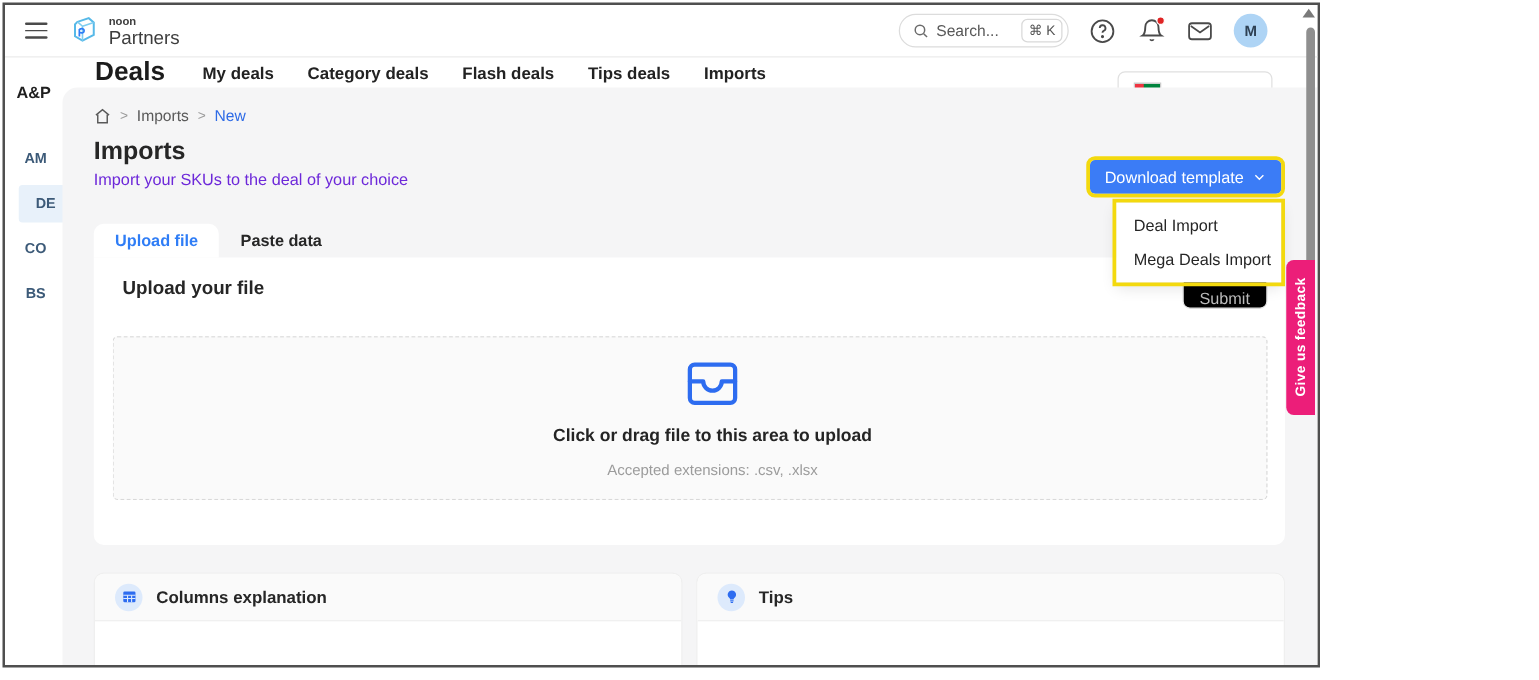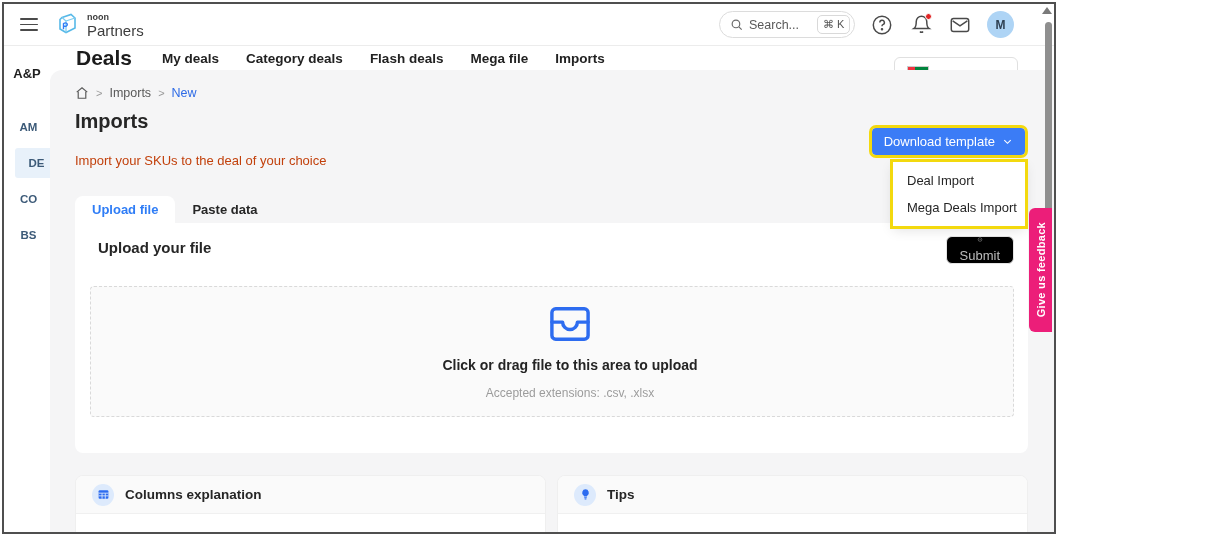--- a/index.html
+++ b/index.html
@@ -58,21 +58,21 @@
                 border-right:5px solid transparent; border-top:6px solid #2b2b2b; }
 
   
   .content { flex:1; background:#f5f5f6; border-top-left-radius:12px; position:relative;
              padding:14px 26px 0 25px; }
   .breadcrumb { display:flex; align-items:center; gap:7px; font-size:12.5px; color:#595959; height:18px; }
   .breadcrumb .sep { color:#9a9a9a; font-size:11px; }
   .breadcrumb .crumb { cursor:pointer; }
   .breadcrumb .crumb.current { color:#2e6be6; }
   .page-title { margin-top:8px; font-size:20px; font-weight:bold; color:#262626; }
-  .page-subtitle { margin-top:20px; font-size:13px; color:#c2410c; }
+  .page-subtitle { margin-top:3px; font-size:13px; color:#6d28d9; }
 
   .dl-btn { position:absolute; top:58px; right:29px; height:27px; background:#3b7cf6; color:#fff;
             border:none; border-radius:4px; font-size:13px; font-family:"Liberation Sans",sans-serif;
             padding:0 12px; display:flex; align-items:center; gap:7px; cursor:pointer;
             outline:3px solid #f3d90e; }
   .dl-menu { position:absolute; top:92px; right:29px; width:132px; background:#fff; z-index:6;
              box-shadow:0 4px 12px rgba(0,0,0,.12); outline:3px solid #f3d90e; padding:5px 0; }
   .dl-menu-item { font-size:13px; color:#262626; padding:6px 14px; cursor:pointer; white-space:nowrap; }
 
   .tabs { margin-top:28px; display:flex; align-items:flex-end; height:27px; }
@@ -184,21 +184,21 @@
       </div>
     </div>
 
     <div class="right-col">
       <div class="navrow">
         <span class="deals-title">Deals</span>
         <div class="nav-links">
           <span>My deals</span>
           <span>Category deals</span>
           <span>Flash deals</span>
-          <span>Mega file</span>
+          <span>Tips deals</span>
           <span>Imports</span>
         </div>
         <div class="flag-dd">
           <span class="flag">
             <span class="stripes"></span>
               <span class="bar"></span>
           </span>
           <span class="flag-caret"></span>
         </div>
       </div>

